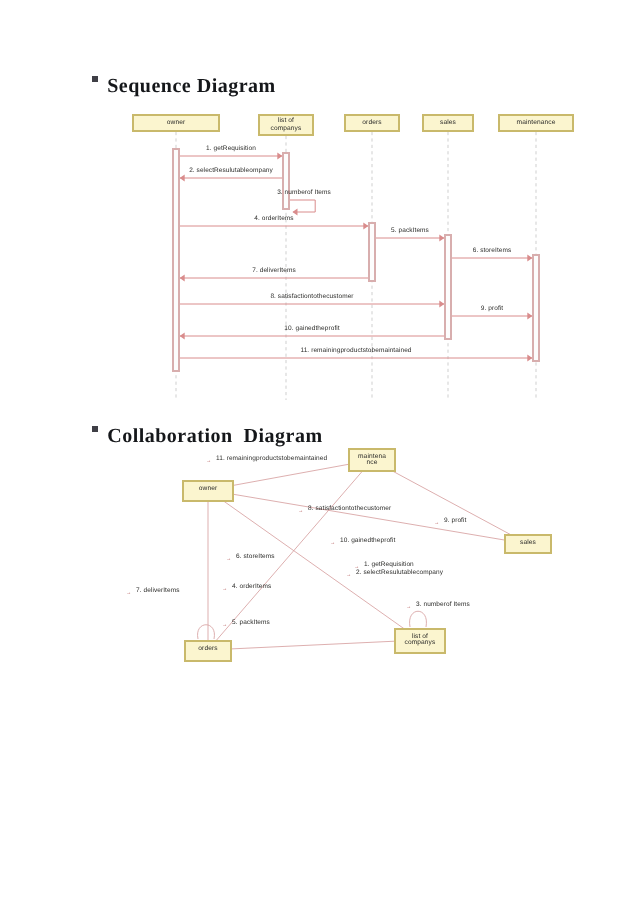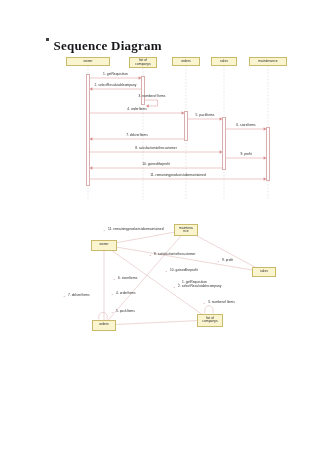--- a/index.html
+++ b/index.html
@@ -6,21 +6,21 @@
   body{
     width:320px;height:452px;background:#ffffff;overflow:hidden;
     font-family:"Liberation Sans",sans-serif;
   }
   .page{position:relative;width:320px;height:452px;}
 
   
   .heading{
     position:absolute;display:flex;align-items:flex-start;gap:5px;
     font-family:"Liberation Serif",serif;
-    font-weight:bold;font-size:13px;color:#15171a;letter-spacing:.25px;
+    font-weight:bold;font-size:10px;color:#15171a;letter-spacing:.25px;
   }
   .bullet{
     width:2.6px;height:2.6px;background:#3f3f46;flex:none;margin-top:0px;
   }
   .heading .htxt{white-space:pre;}
 
   
   .canvas{position:absolute;}
   .canvas svg{display:block;overflow:visible;}
 
@@ -128,20 +128,24 @@
       <div class="msg c" style="left: 137px; top: 108.4px;">4. orderItems</div>
       <div class="msg c" style="left: 205px; top: 114.4px;">5. packItems</div>
       <div class="msg c" style="left: 246px; top: 124.4px;">6. storeItems</div>
       <div class="msg c" style="left: 137px; top: 134.4px;">7. deliverItems</div>
       <div class="msg c" style="left: 156px; top: 147.4px;">8. satisfactiontothecustomer</div>
       <div class="msg c" style="left: 246px; top: 153.4px;">9. profit</div>
       <div class="msg c" style="left: 156px; top: 163.4px;">10. gainedtheprofit</div>
       <div class="msg c" style="left: 178px; top: 174.4px;">11. remainingproductstobemaintained</div>
     </div>
 
+  <div class="heading" style="left:46px;top:213px;">
+    <span class="bullet"></span>
+    <span class="htxt">Collaboration  Diagram</span>
+  </div>
 
   <div class="canvas" id="collab" style="left:0;top:0;width:320px;height:452px;pointer-events:none;">
     <svg width="320" height="452">
       <g id="col-links">
           <line x1="104" y1="245" x2="186" y2="230" stroke="#d9a6a6" stroke-width="0.45"></line>
           <line x1="104" y1="245" x2="264" y2="272" stroke="#d9a6a6" stroke-width="0.45"></line>
           <line x1="104" y1="245" x2="104" y2="325" stroke="#d9a6a6" stroke-width="0.45"></line>
           <line x1="104" y1="245" x2="210" y2="320" stroke="#d9a6a6" stroke-width="0.45"></line>
           <line x1="186" y1="230" x2="264" y2="272" stroke="#d9a6a6" stroke-width="0.45"></line>
           <line x1="104" y1="325" x2="210" y2="320" stroke="#d9a6a6" stroke-width="0.45"></line>

